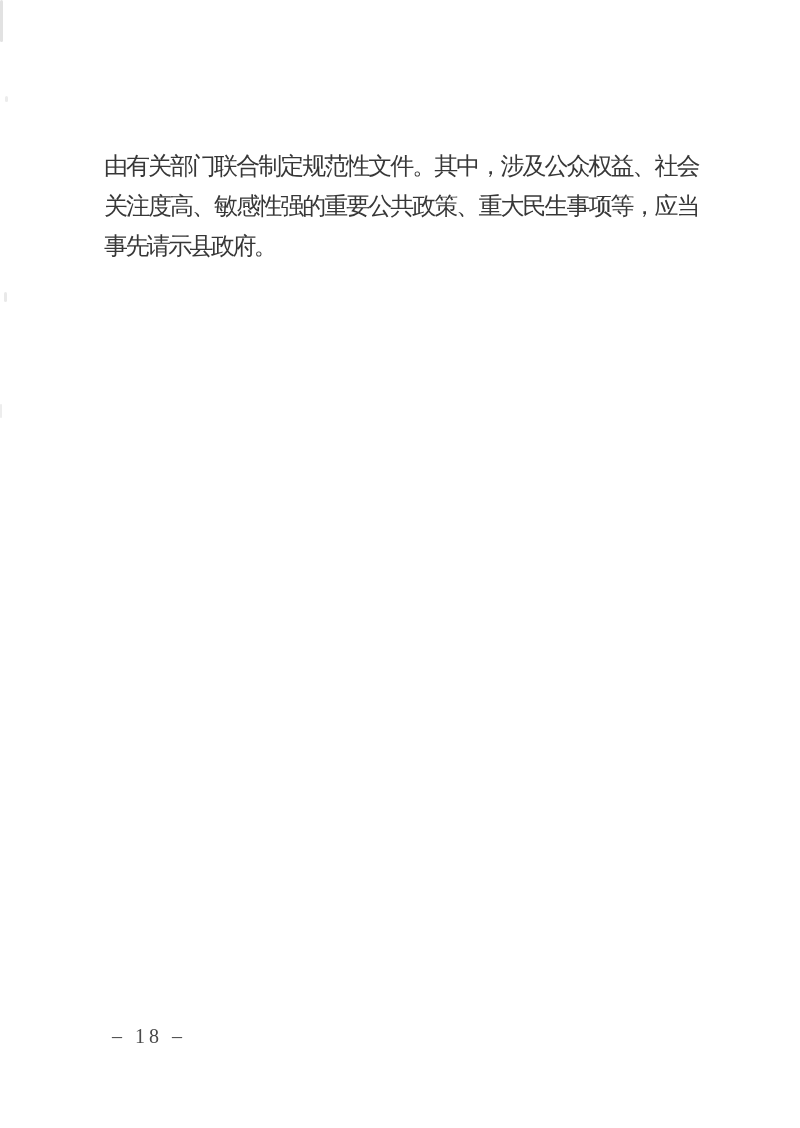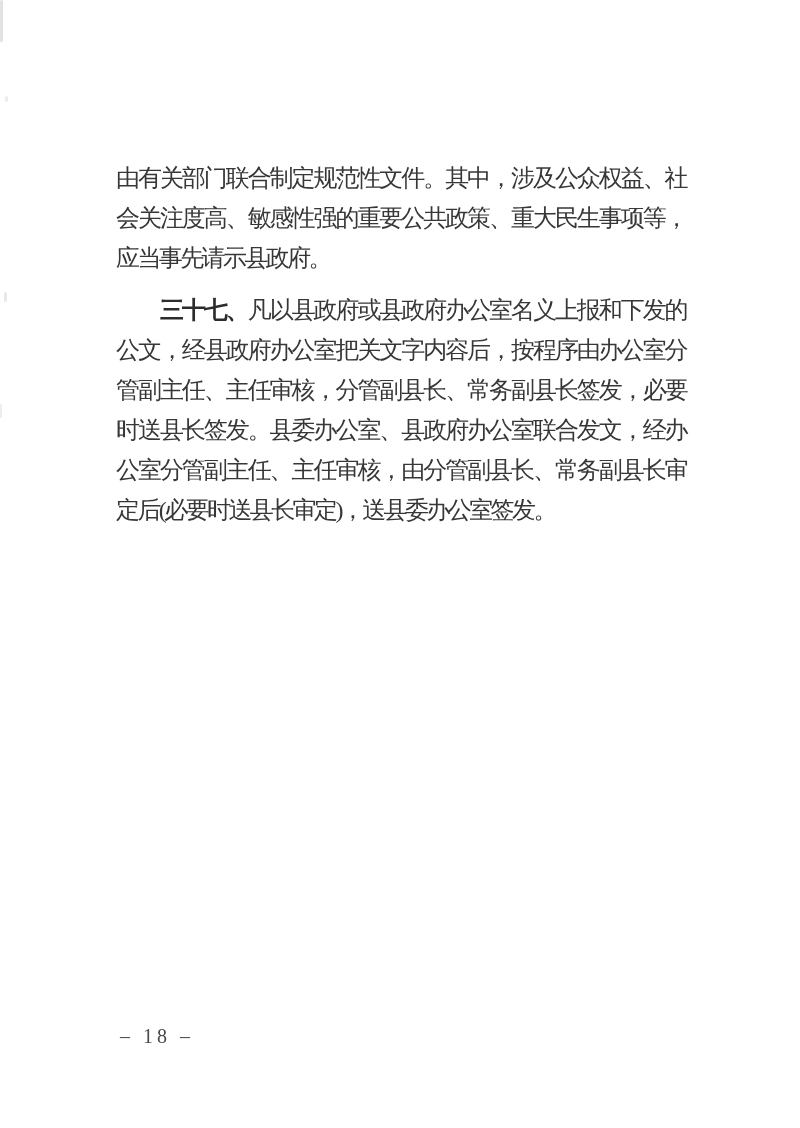--- a/index.html
+++ b/index.html
@@ -20,33 +20,33 @@
     left: 104px;
     top: 146px;
     width: 594px;
     color: #373737;
     font-size: 24px;
     line-height: 40px;
     letter-spacing: -2.6px;
     text-align: justify;
   }
   .para {
-    margin: 12px;
+    margin: 0;
   }
   .para.indented {
     text-indent: 44px;
   }
   .lead {
     font-family: "Liberation Sans", "DejaVu Sans", sans-serif;
     font-weight: 700;
     color: #2c2c2c;
   }
   .page-number {
     position: absolute;
-    left: 120px;
+    left: 112px;
     top: 1022px;
     font-size: 20px;
     line-height: 28px;
     color: #4a4a4a;
     letter-spacing: 4px;
     font-family: "Liberation Serif", "DejaVu Serif", serif;
   }
   
   .artifact {
     position: absolute;
@@ -65,21 +65,20 @@
 
   <span class="artifact a1"></span>
   <span class="artifact a2"></span>
   <span class="artifact a3"></span>
   <span class="artifact a4"></span>
 
   <div class="content">
 
     <p class="para"><span>由有关部门联合制定规范性文件。其中，涉及公众权益、社会关注度高、敏感性强的重要公共政策、重大民生事项等，应当事先请示县政府。</span></p>
 
-    <p class="para indented"><b class="lead">三十七、</b><span>凡以县政府或县政府办公室名义上报和下发的公文，经县政府办公室把关文字内容后，按程序由办公室分管副主任、主任审核，分管副县长、常务副县长签发，必要时送县长签发。县委办公室、县政府办公室联合发文，经办公室分管副主任、主任审核，由分管副县长、常务副县长审定后(必要时送县长审定)，送县委办公室签发。</span></p>
 
 
 
 
   </div>
 
   <div class="page-number">– 18 –</div>
 
 </div>
 

